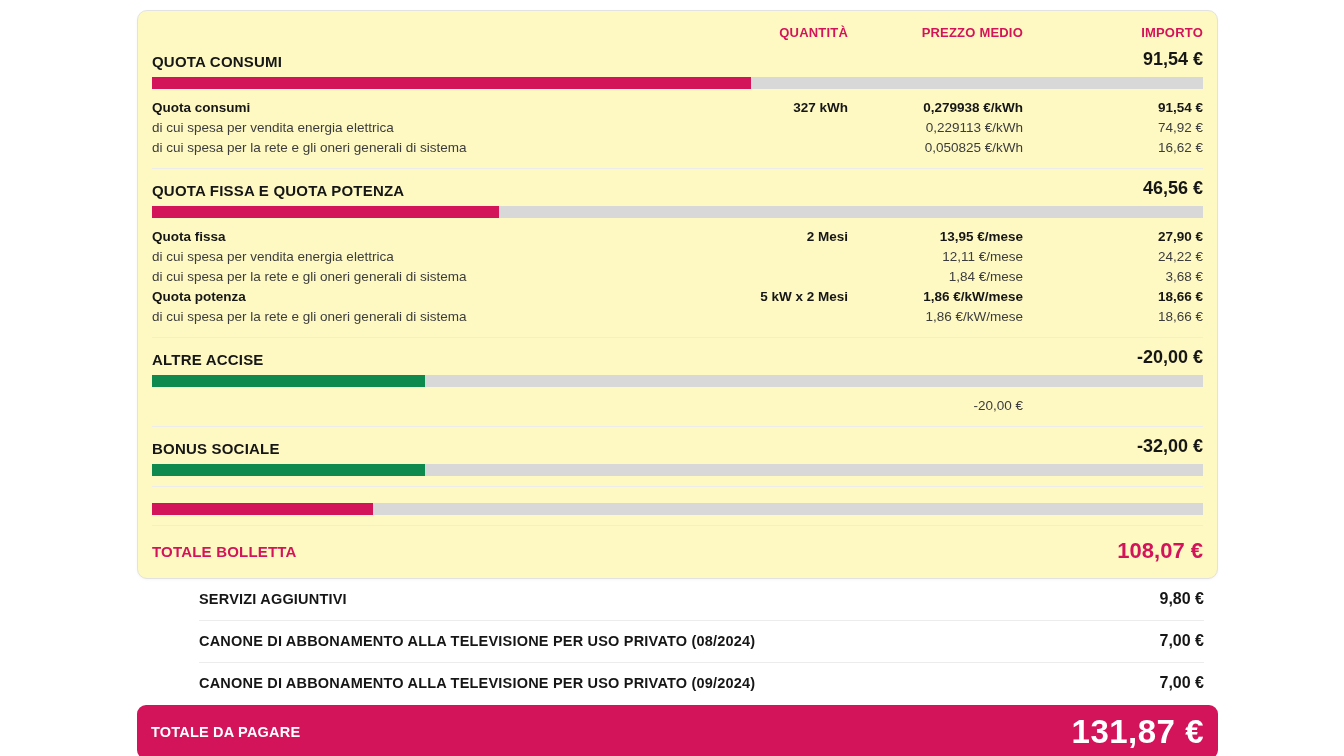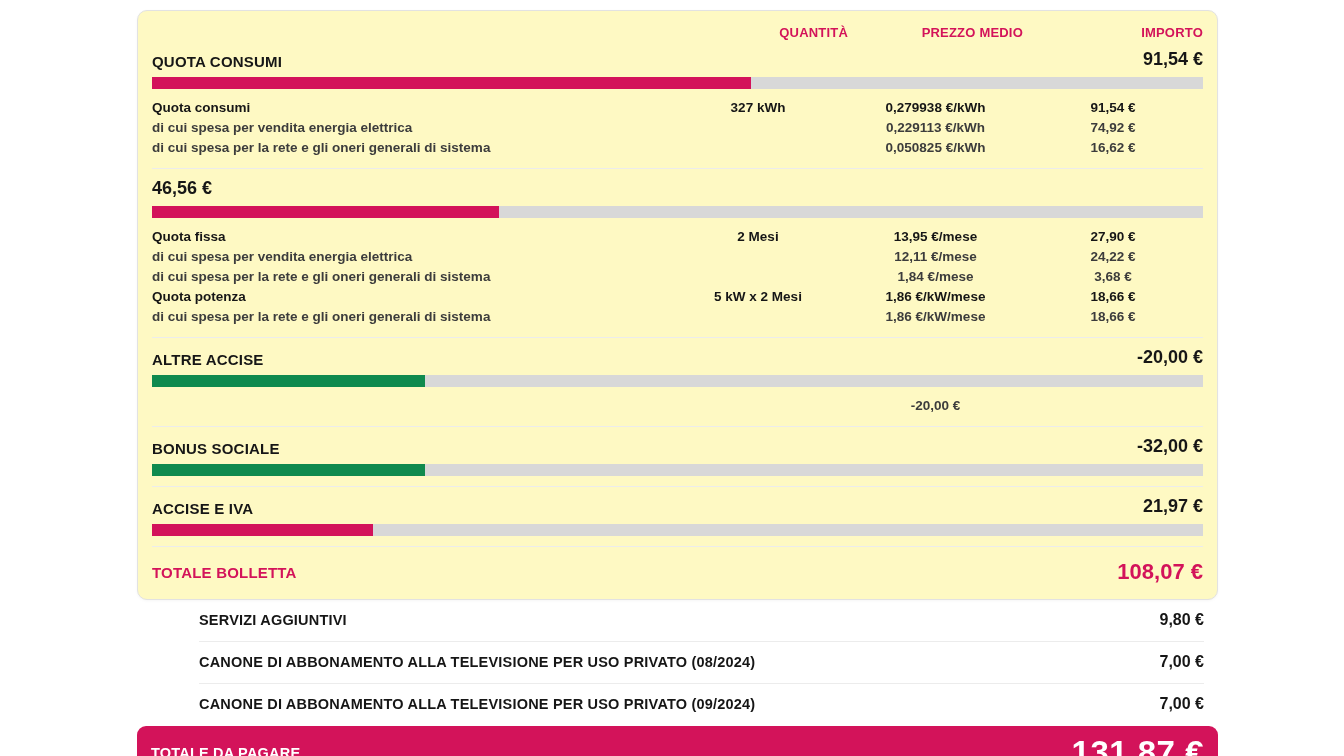--- a/index.html
+++ b/index.html
@@ -21,23 +21,23 @@
   
   .section { padding:9px 0 10px; border-bottom:1px solid #ececec; }
   .section:last-of-type { border-bottom:1px solid #ececec; }
   .sec-head { display:flex; justify-content:space-between; align-items:flex-end; }
   .sec-title { font-size:15px; font-weight:bold; letter-spacing:.2px; }
   .sec-amount { font-size:18px; font-weight:bold; }
   .bar { height:12px; background:#d8d8d8; margin:7px 0 0; }
   .bar i { display:block; height:100%; }
   .rows { margin-top:9px; }
   .row { display:grid; grid-template-columns:1fr 180px 175px 180px;
-         align-items:baseline; line-height:20px; font-size:13.5px; color:#3c3c3c;font-weight:bold; }
+         align-items:baseline; line-height:20px; font-size:13.5px; color:#3c3c3c; }
   .row.bold { font-weight:bold; color:#161616; }
-  .row .q,.row .p,.row .a { text-align:center; }
+  .row .q,.row .p,.row .a { text-align:right; }
 
   
   .total-bill { display:flex; justify-content:space-between; align-items:center;
                 padding:12px 0 14px; }
   .total-bill .lbl { font-size:15px; font-weight:bold; color:#d3135a; letter-spacing:.2px; }
   .total-bill .amt { font-size:22px; font-weight:bold; color:#d3135a; }
 
   
   .extras { padding:0 14px; }
   .extra-row { display:flex; justify-content:space-between; align-items:center;
@@ -92,20 +92,21 @@
             <div class="row">
               <span class="l">di cui spesa per la rete e gli oneri generali di sistema</span>
               <span class="q"></span>
               <span class="p">0,050825 €/kWh</span>
               <span class="a">16,62 €</span>
             </div>
           </div>
         </div>
         <div class="section">
           <div class="sec-head">
+            <span class="sec-title">QUOTA FISSA E QUOTA POTENZA</span>
             <span class="sec-amount">46,56 €</span>
           </div>
           <div class="bar" style="background: rgb(216, 216, 216);">
             <i style="width: 33%; background: rgb(211, 19, 90);"></i>
           </div>
           <div class="rows">
             <div class="row bold">
               <span class="l">Quota fissa</span>
               <span class="q">2 Mesi</span>
               <span class="p">13,95 €/mese</span>
@@ -156,24 +157,20 @@
         <div class="section">
           <div class="sec-head">
             <span class="sec-title">BONUS SOCIALE</span>
             <span class="sec-amount">-32,00 €</span>
           </div>
           <div class="bar" style="background: rgb(216, 216, 216);">
             <i style="width: 26%; background: rgb(15, 138, 78);"></i>
           </div>
         </div>
         <div class="section">
-          <div class="sec-head">
-            <span class="sec-title">ACCISE E IVA</span>
-            <span class="sec-amount">21,97 €</span>
-          </div>
           <div class="bar" style="background: rgb(216, 216, 216);">
             <i style="width: 21%; background: rgb(211, 19, 90);"></i>
           </div>
         </div>
       </div>
 
     <div class="total-bill">
       <span class="lbl">TOTALE BOLLETTA</span>
       <span class="amt">108,07 €</span>
     </div>

